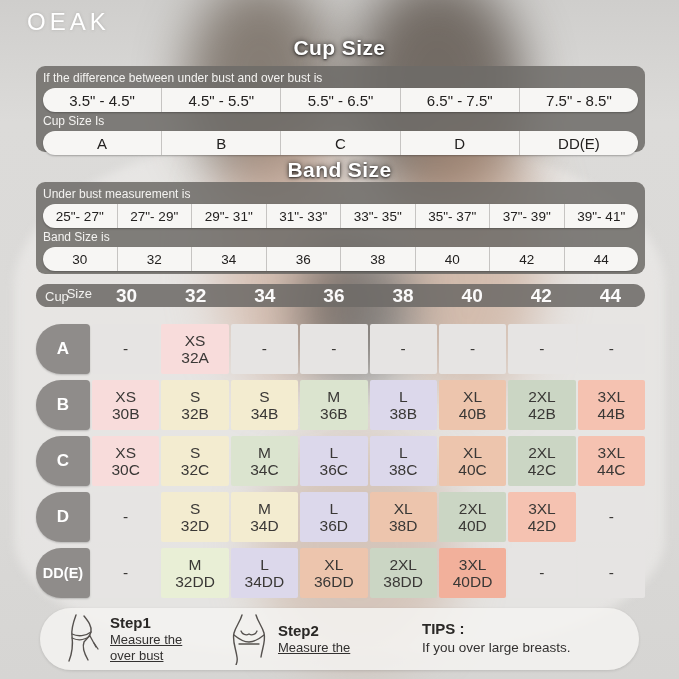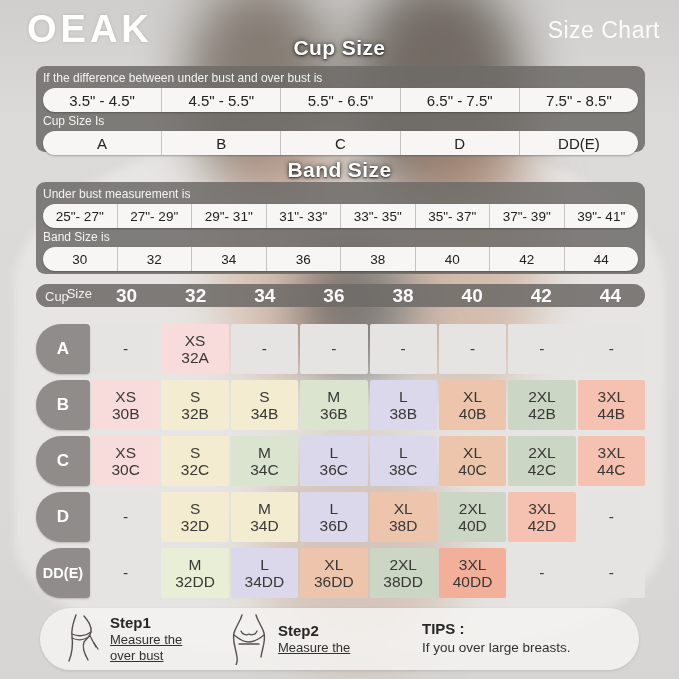--- a/index.html
+++ b/index.html
@@ -12,21 +12,21 @@
   .blob{position:absolute;z-index:0;border-radius:50%;filter:blur(26px);}
   .b1{left:185px;top:-20px;width:150px;height:210px;background:#453628;opacity:.55;}
   .b2{left:350px;top:-25px;width:175px;height:230px;background:#32261c;opacity:.6;}
   .b3{left:215px;top:120px;width:140px;height:270px;background:#c79e87;opacity:.5;}
   .b4{left:392px;top:110px;width:150px;height:290px;background:#bf9479;opacity:.5;}
   .b5{left:298px;top:235px;width:115px;height:150px;background:#211e1b;opacity:.5;}
   .b6{left:255px;top:430px;width:205px;height:240px;background:#bd9880;opacity:.4;}
 
   .z{position:absolute;z-index:2;}
 
-  .brand{left:27px;top:8px;font-size:38px;color:#ffffff;letter-spacing:4px;font-weight:700;
+  .brand{left:27px;top:8px;font-size:24px;color:#ffffff;letter-spacing:4px;font-weight:400;
          text-shadow:0 0 3px rgba(120,118,116,.35);}
   .page-title{right:19px;top:17px;font-size:23px;color:#fcfbfa;font-weight:500;letter-spacing:.5px;}
 
   .section-title{left:0;width:679px;text-align:center;font-size:21px;font-weight:700;color:#ffffff;
                  text-shadow:0 0 5px rgba(35,33,31,.9),0 1px 2px rgba(35,33,31,.8);letter-spacing:.4px;}
   #cup-title{top:36px;}
   #band-title{top:158px;}
 
   .dark-table{left:36px;width:609px;background:rgba(110,107,104,.86);border-radius:9px;
               padding:3px 7px 7px 7px;box-sizing:border-box;}
@@ -74,21 +74,20 @@
 <div class="page">
   <div class="bg-oval"></div>
   <div class="blob b1"></div>
   <div class="blob b2"></div>
   <div class="blob b3"></div>
   <div class="blob b4"></div>
   <div class="blob b5"></div>
   <div class="blob b6"></div>
 
   <div class="z brand">OEAK</div>
-  <div class="z page-title">Size Chart</div>
 
   <div class="z section-title" id="cup-title">Cup Size</div>
 
   <section class="z dark-table" id="cup-table">
     <div class="bar-label">If the  difference between under bust and over bust is</div>
     <div class="white-row cols5">
       <div class="wcell">3.5" -  4.5"</div>
       <div class="wcell">4.5" -  5.5"</div>
       <div class="wcell">5.5" -  6.5"</div>
       <div class="wcell">6.5" -  7.5"</div>

